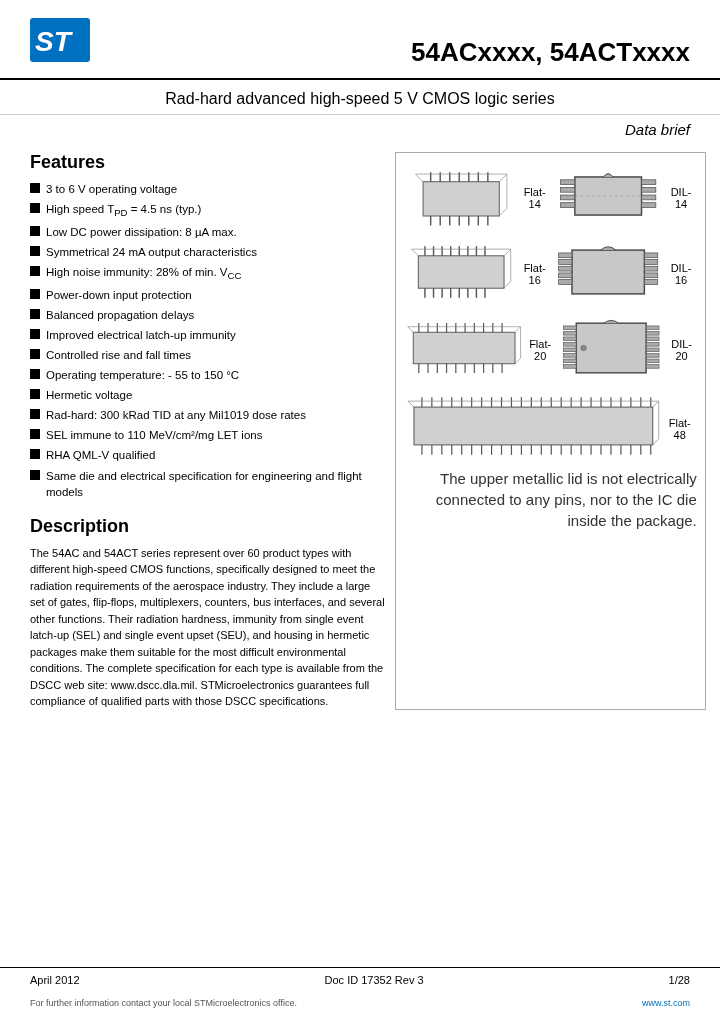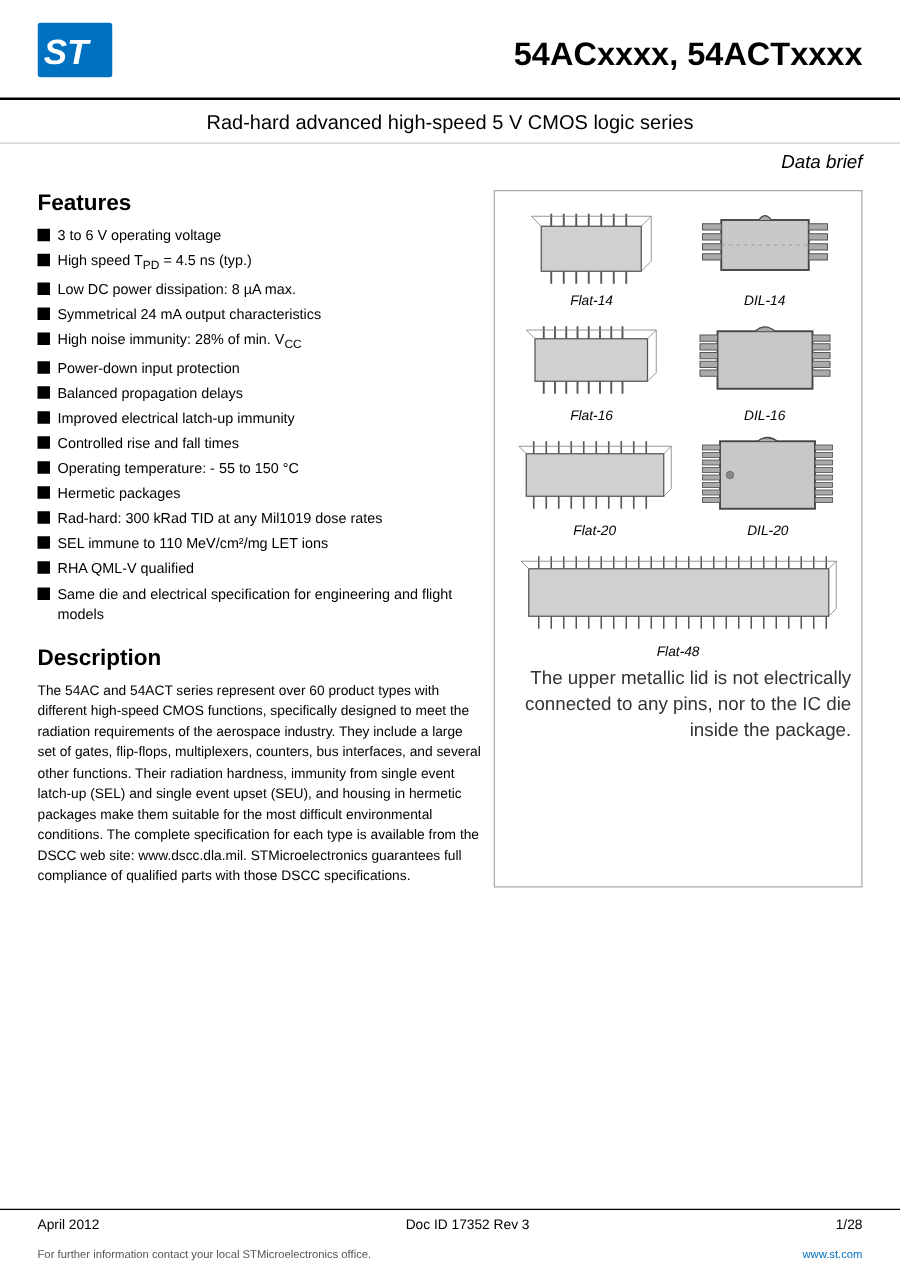--- a/index.html
+++ b/index.html
@@ -9,21 +9,21 @@
       background: #fff;
       font-family: Arial, Helvetica, sans-serif;
       font-size: 12px;
       color: #000;
       position: relative;
     }
 
     
     .header {
       display: flex;
-      align-items: center;
+      align-items: flex-end;
       padding: 18px 30px 10px 30px;
       border-bottom: 2px solid #000;
     }
     .logo-container {
       width: 70px;
       height: 50px;
       flex-shrink: 0;
     }
     .logo-svg {
       width: 60px;
@@ -104,23 +104,21 @@
 
     .package-row {
       display: flex;
       justify-content: space-around;
       width: 100%;
       margin-bottom: 6px;
     }
 
     .package-item {
       display: flex;
-      flex-direction: column;
       align-items: center;
-      font-style: italic;
     }
 
     .package-label {
       font-size: 11px;
       text-align: center;
       margin-top: 4px;
     }
 
     .package-note {
       font-size: 15px;
@@ -232,21 +230,21 @@
       <li>
           <span class="bullet"></span>
           <span>Controlled rise and fall times</span>
         </li>
       <li>
           <span class="bullet"></span>
           <span>Operating temperature: - 55 to 150 °C</span>
         </li>
       <li>
           <span class="bullet"></span>
-          <span>Hermetic packages</span>
+          <span>Hermetic voltage</span>
         </li>
       <li>
           <span class="bullet"></span>
           <span>Rad-hard: 300 kRad TID at any Mil1019 dose rates</span>
         </li>
       <li>
           <span class="bullet"></span>
           <span>SEL immune to 110 MeV/cm²/mg LET ions</span>
         </li>
       <li>

